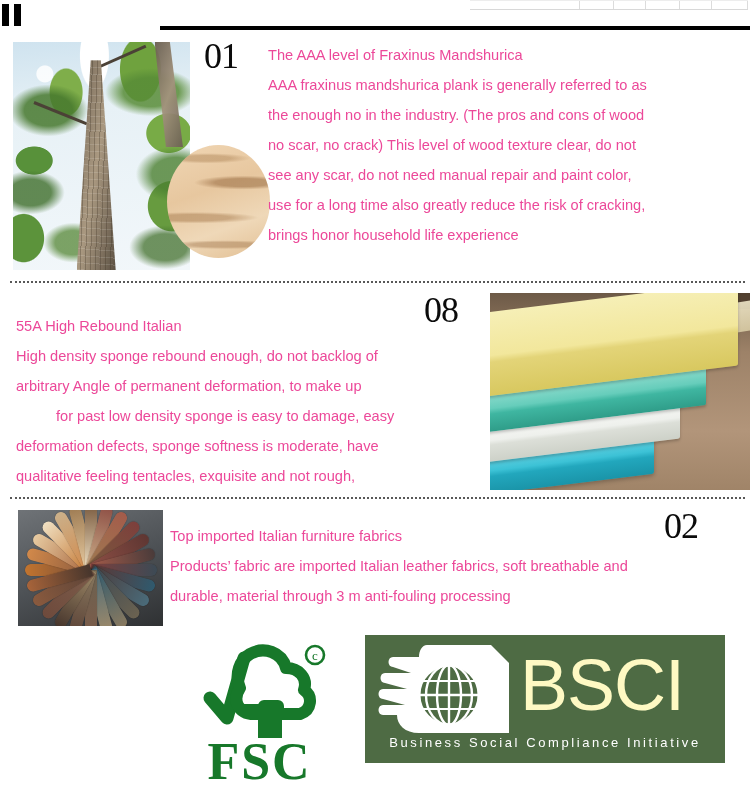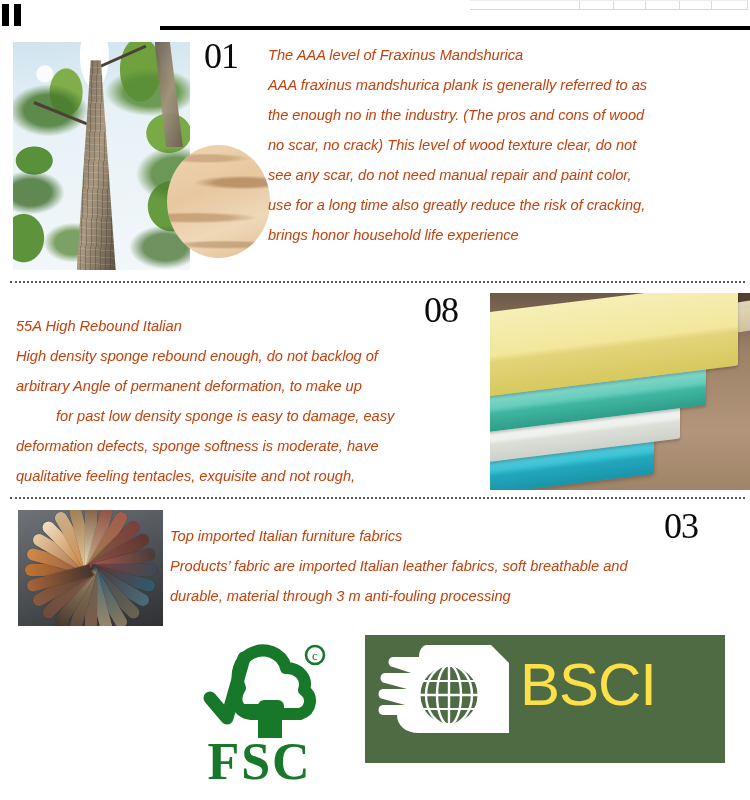--- a/index.html
+++ b/index.html
@@ -81,23 +81,22 @@
     font-size: 36px;
     line-height: 1;
     color: #0b0b0b;
     letter-spacing: -1px;
   }
 
   .body-text {
     position: absolute;
     font-size: 14.6px;
     line-height: 30px;
-    color: #c2410c;
+    color: #ec4899;
     white-space: nowrap;
-    font-style: italic;
   }
 
   
   #tree-photo {
     position: absolute;
     left: 13px; top: 42px;
     width: 177px; height: 228px;
     overflow: hidden;
     background:
       radial-gradient(circle at 18% 14%, rgba(255,255,255,.85) 0 8px, rgba(0,0,0,0) 9px),
@@ -274,24 +273,24 @@
     width: 360px; height: 128px;
     background: #4e6b44;
     overflow: hidden;
   }
   #bsci-hand { position: absolute; left: 10px; top: 6px; width: 140px; height: 96px; }
   #bsci-word {
     position: absolute;
     left: 155px; top: 2px;
     font-family: "Liberation Sans", sans-serif;
     font-weight: 400;
-    font-size: 60px;
+    font-size: 72px;
     line-height: 96px;
     letter-spacing: -1px;
-    color: #fde047;
+    color: #fef9c3;
     white-space: nowrap;
   }
   #bsci-tagline {
     position: absolute;
     left: 0; top: 100px;
     width: 360px;
     text-align: center;
     font-family: "Liberation Sans", sans-serif;
     font-size: 13px;
     letter-spacing: 2.6px;
@@ -391,21 +390,21 @@
         <div class="blade" style="transform: rotate(75deg); background: linear-gradient(90deg, rgb(74, 107, 122), rgb(160, 138, 104)); z-index: 17;"></div>
         <div class="blade" style="transform: rotate(90deg); background: linear-gradient(90deg, rgb(107, 98, 80), rgb(124, 92, 74)); z-index: 18;"></div>
         <div class="blade" style="transform: rotate(105deg); background: linear-gradient(90deg, rgb(138, 122, 96), rgb(93, 68, 56)); z-index: 19;"></div>
         <div class="blade" style="transform: rotate(120deg); background: linear-gradient(90deg, rgb(160, 138, 104), rgb(70, 53, 44)); z-index: 20;"></div>
         <div class="blade" style="transform: rotate(135deg); background: linear-gradient(90deg, rgb(124, 92, 74), rgb(110, 74, 60)); z-index: 21;"></div>
         <div class="blade" style="transform: rotate(150deg); background: linear-gradient(90deg, rgb(93, 68, 56), rgb(138, 90, 62)); z-index: 22;"></div>
         <div class="blade" style="transform: rotate(165deg); background: linear-gradient(90deg, rgb(70, 53, 44), rgb(168, 100, 58)); z-index: 23;"></div>
       </div>
   </div>
 
-  <div class="numeral" style="left:664px; top:508px;">03</div>
+  <div class="numeral" style="left:664px; top:508px;">02</div>
 
   <div class="body-text" style="left:170px; top:521px;">Top imported Italian furniture fabrics</div>
   <div class="body-text" style="left:170px; top:551px;">Products’ fabric are imported Italian leather fabrics, soft breathable and</div>
   <div class="body-text" style="left:170px; top:581px;">durable, material through 3 m anti-fouling processing</div>
 </div>
 
 <div id="fsc-logo">
   <svg id="fsc-mark" viewBox="0 0 155 112">
     <g fill="none" stroke="#17782a" stroke-width="13" stroke-linecap="round" stroke-linejoin="round">
       <path d="M28 58 L45 78 L62 18"></path>
@@ -445,13 +444,14 @@
       <circle r="30" fill="none" stroke="#ffffff" stroke-width="3"></circle>
       <ellipse rx="12" ry="30" fill="none" stroke="#ffffff" stroke-width="2.4"></ellipse>
       <ellipse rx="23" ry="30" fill="none" stroke="#ffffff" stroke-width="2.4"></ellipse>
       <line x1="-30" y1="0" x2="30" y2="0" stroke="#ffffff" stroke-width="2.4"></line>
       <path d="M-28 -14 L28 -14" fill="none" stroke="#ffffff" stroke-width="2.2"></path>
       <path d="M-28 14 L28 14" fill="none" stroke="#ffffff" stroke-width="2.2"></path>
       <line x1="0" y1="-30" x2="0" y2="30" stroke="#ffffff" stroke-width="2.4"></line>
     </g>
   </svg>
   <div id="bsci-word">BSCI</div>
+  <div id="bsci-tagline">Business Social Compliance Initiative</div>
 </div>
 
 </body></html>

